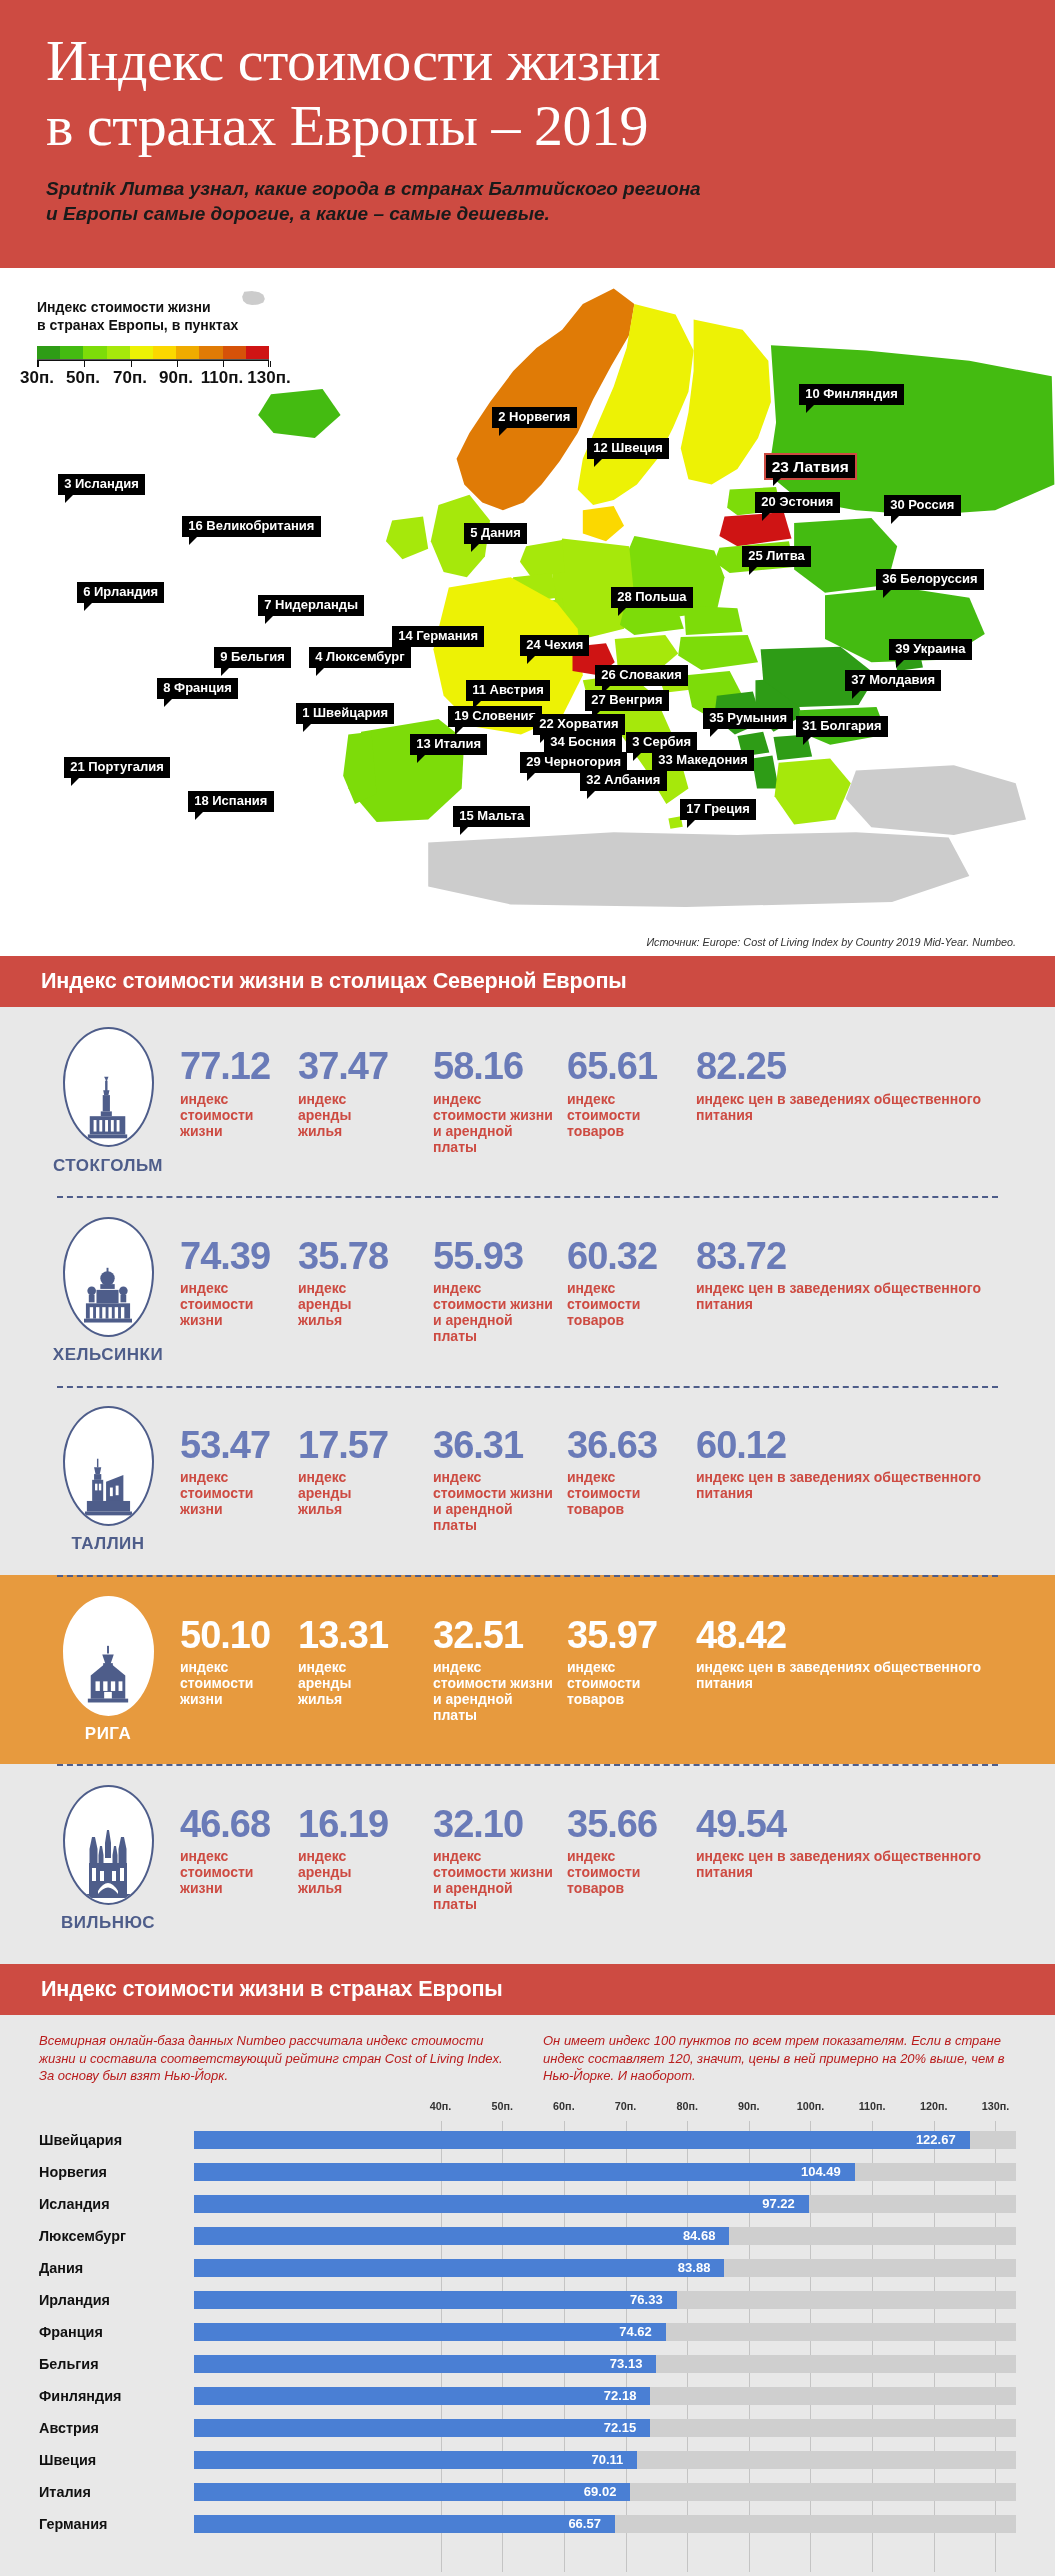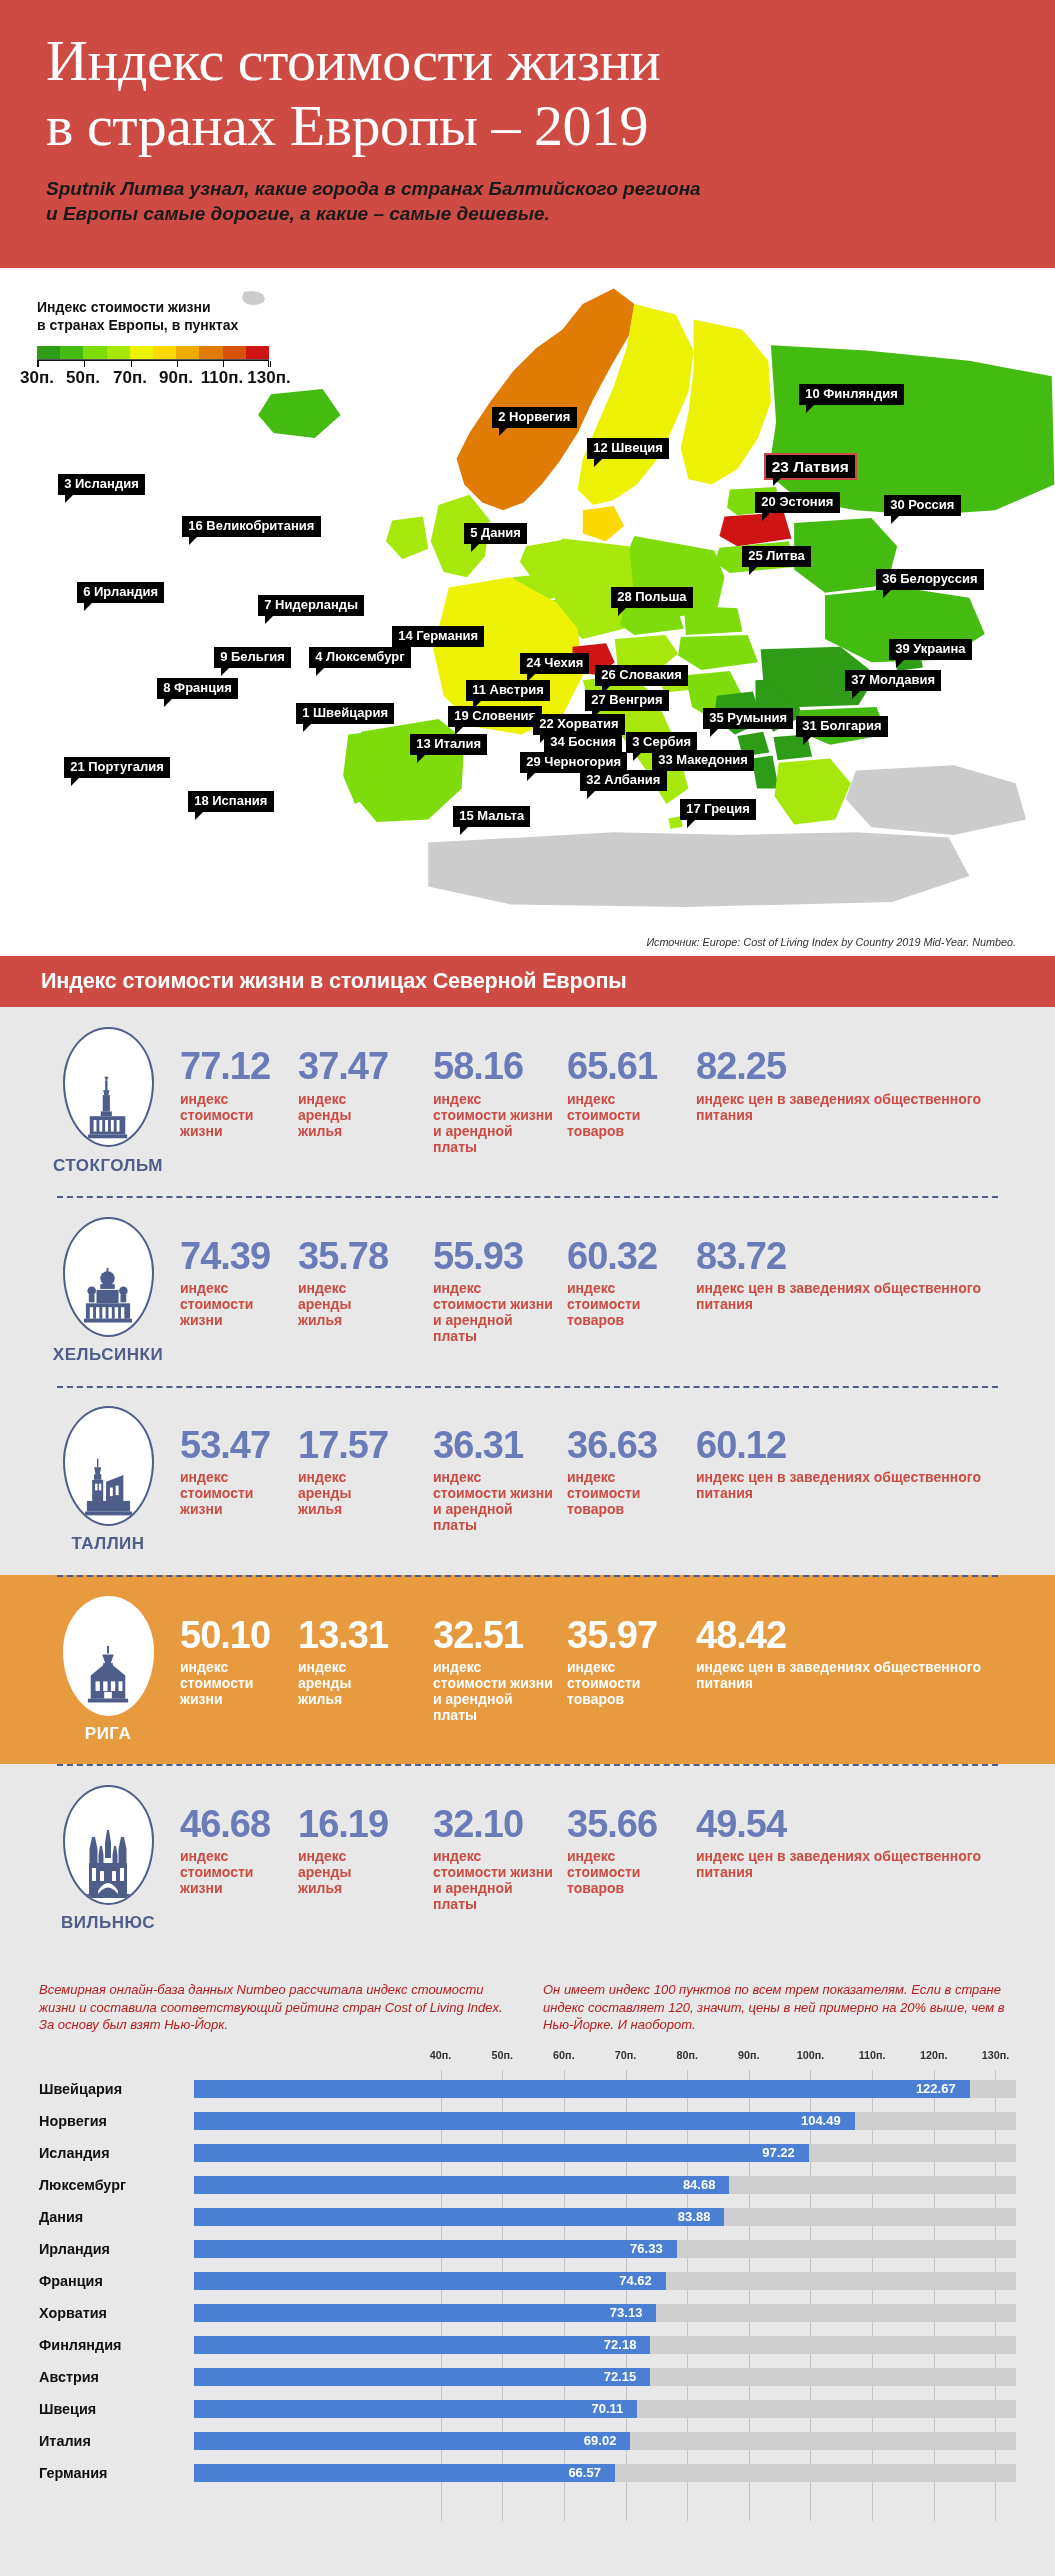--- a/index.html
+++ b/index.html
@@ -367,21 +367,21 @@
         <div class="mlabel" style="left: 182px; top: 248px;">16 Великобритания</div>
         <div class="mlabel" style="left: 464px; top: 255px;">5 Дания</div>
         <div class="mlabel" style="left: 742px; top: 278px;">25 Литва</div>
         <div class="mlabel" style="left: 876px; top: 301px;">36 Белоруссия</div>
         <div class="mlabel" style="left: 77px; top: 314px;">6 Ирландия</div>
         <div class="mlabel" style="left: 258px; top: 327px;">7 Нидерланды</div>
         <div class="mlabel" style="left: 611px; top: 319px;">28 Польша</div>
         <div class="mlabel" style="left: 392px; top: 358px;">14 Германия</div>
         <div class="mlabel" style="left: 214px; top: 379px;">9 Бельгия</div>
         <div class="mlabel" style="left: 309px; top: 379px;">4 Люксембург</div>
-        <div class="mlabel" style="left: 520px; top: 385px;">24 Чехия</div>
+        <div class="mlabel" style="left: 520px; top: 367px;">24 Чехия</div>
         <div class="mlabel" style="left: 889px; top: 371px;">39 Украина</div>
         <div class="mlabel" style="left: 595px; top: 397px;">26 Словакия</div>
         <div class="mlabel" style="left: 157px; top: 410px;">8 Франция</div>
         <div class="mlabel" style="left: 466px; top: 412px;">11 Австрия</div>
         <div class="mlabel" style="left: 845px; top: 402px;">37 Молдавия</div>
         <div class="mlabel" style="left: 585px; top: 422px;">27 Венгрия</div>
         <div class="mlabel" style="left: 296px; top: 435px;">1 Швейцария</div>
         <div class="mlabel" style="left: 448px; top: 438px;">19 Словения</div>
         <div class="mlabel" style="left: 533px; top: 446px;">22 Хорватия</div>
         <div class="mlabel" style="left: 703px; top: 440px;">35 Румыния</div>
@@ -630,20 +630,21 @@
             <div class="lab">индекс стоимости товаров</div>
           </div>
           <div class="metric m4">
             <div class="val">49.54</div>
             <div class="lab">индекс цен в заведениях общественного питания</div>
           </div>
         </div>
       </div>
     </div>
 
+  <div class="section-bar">Индекс стоимости жизни в странах Европы</div>
 
   <div class="chartwrap">
     <div class="chart-notes">
       <p>Всемирная онлайн-база данных Numbeo рассчитала индекс стоимости жизни и составила соответствующий рейтинг стран Cost of Living Index. За основу был взят Нью-Йорк.</p>
       <p>Он имеет индекс 100 пунктов по всем трем показателям. Если в стране индекс составляет 120, значит, цены в ней примерно на 20% выше, чем в Нью-Йорке. И наоборот.</p>
     </div>
 
     <div class="chart">
       <div class="axis-top" id="axis-top">
           <span style="left: 30.7692%;">40п.</span>
@@ -720,21 +721,21 @@
           </div>
           <div class="brow">
             <div class="nm">Франция</div>
             <div class="track">
               <div class="bg"></div>
               <div class="bar" style="width:57.400000000000006%"></div>
               <div class="v" style="width:57.400000000000006%">74.62</div>
             </div>
           </div>
           <div class="brow">
-            <div class="nm">Хорватия</div>
+            <div class="nm">Бельгия</div>
             <div class="track">
               <div class="bg"></div>
               <div class="bar" style="width:56.253846153846155%"></div>
               <div class="v" style="width:56.253846153846155%">73.13</div>
             </div>
           </div>
           <div class="brow">
             <div class="nm">Финляндия</div>
             <div class="track">
               <div class="bg"></div>

